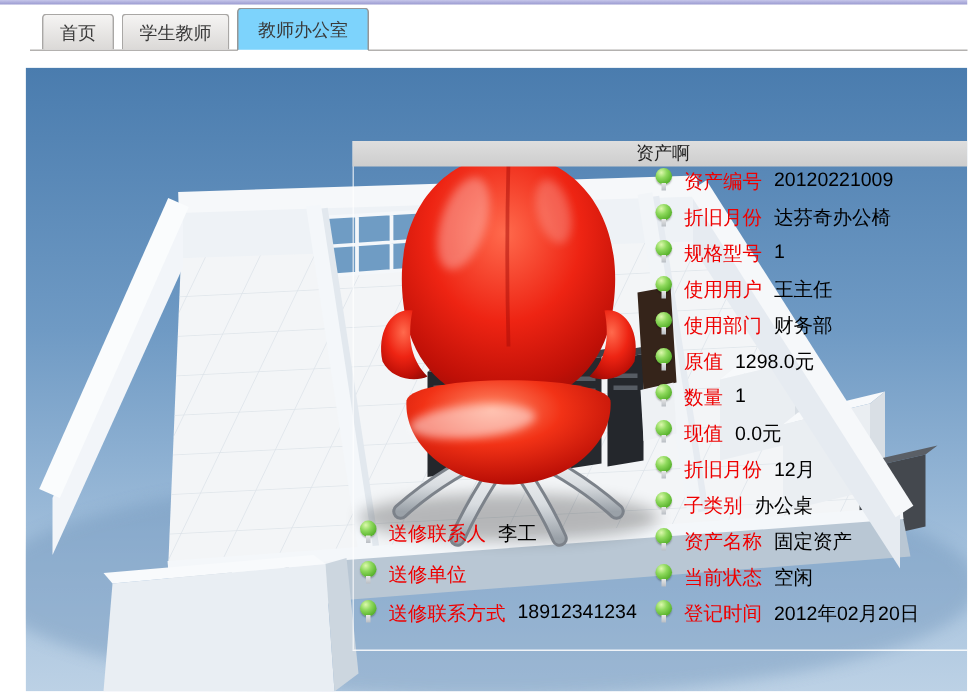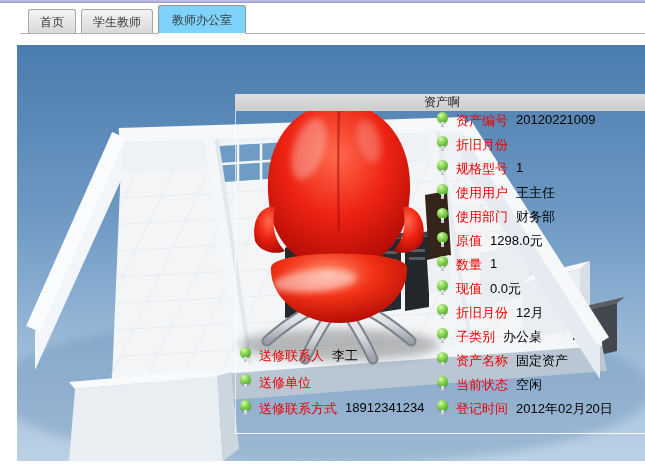--- a/index.html
+++ b/index.html
@@ -240,20 +240,21 @@
   <div class="panel-divider"></div>
 
   <div class="row" style="left:420px;top:67px">
     <span class="pin"></span>
     <span class="lbl">资产编号</span>
     <span class="val">20120221009</span>
   </div>
   <div class="row" style="left:420px;top:91px">
     <span class="pin"></span>
     <span class="lbl">折旧月份</span>
+    <span class="val">达芬奇办公椅</span>
   </div>
   <div class="row" style="left:420px;top:115px">
     <span class="pin"></span>
     <span class="lbl">规格型号</span>
     <span class="val">1</span>
   </div>
   <div class="row" style="left:420px;top:139px">
     <span class="pin"></span>
     <span class="lbl">使用用户</span>
     <span class="val">王主任</span>

